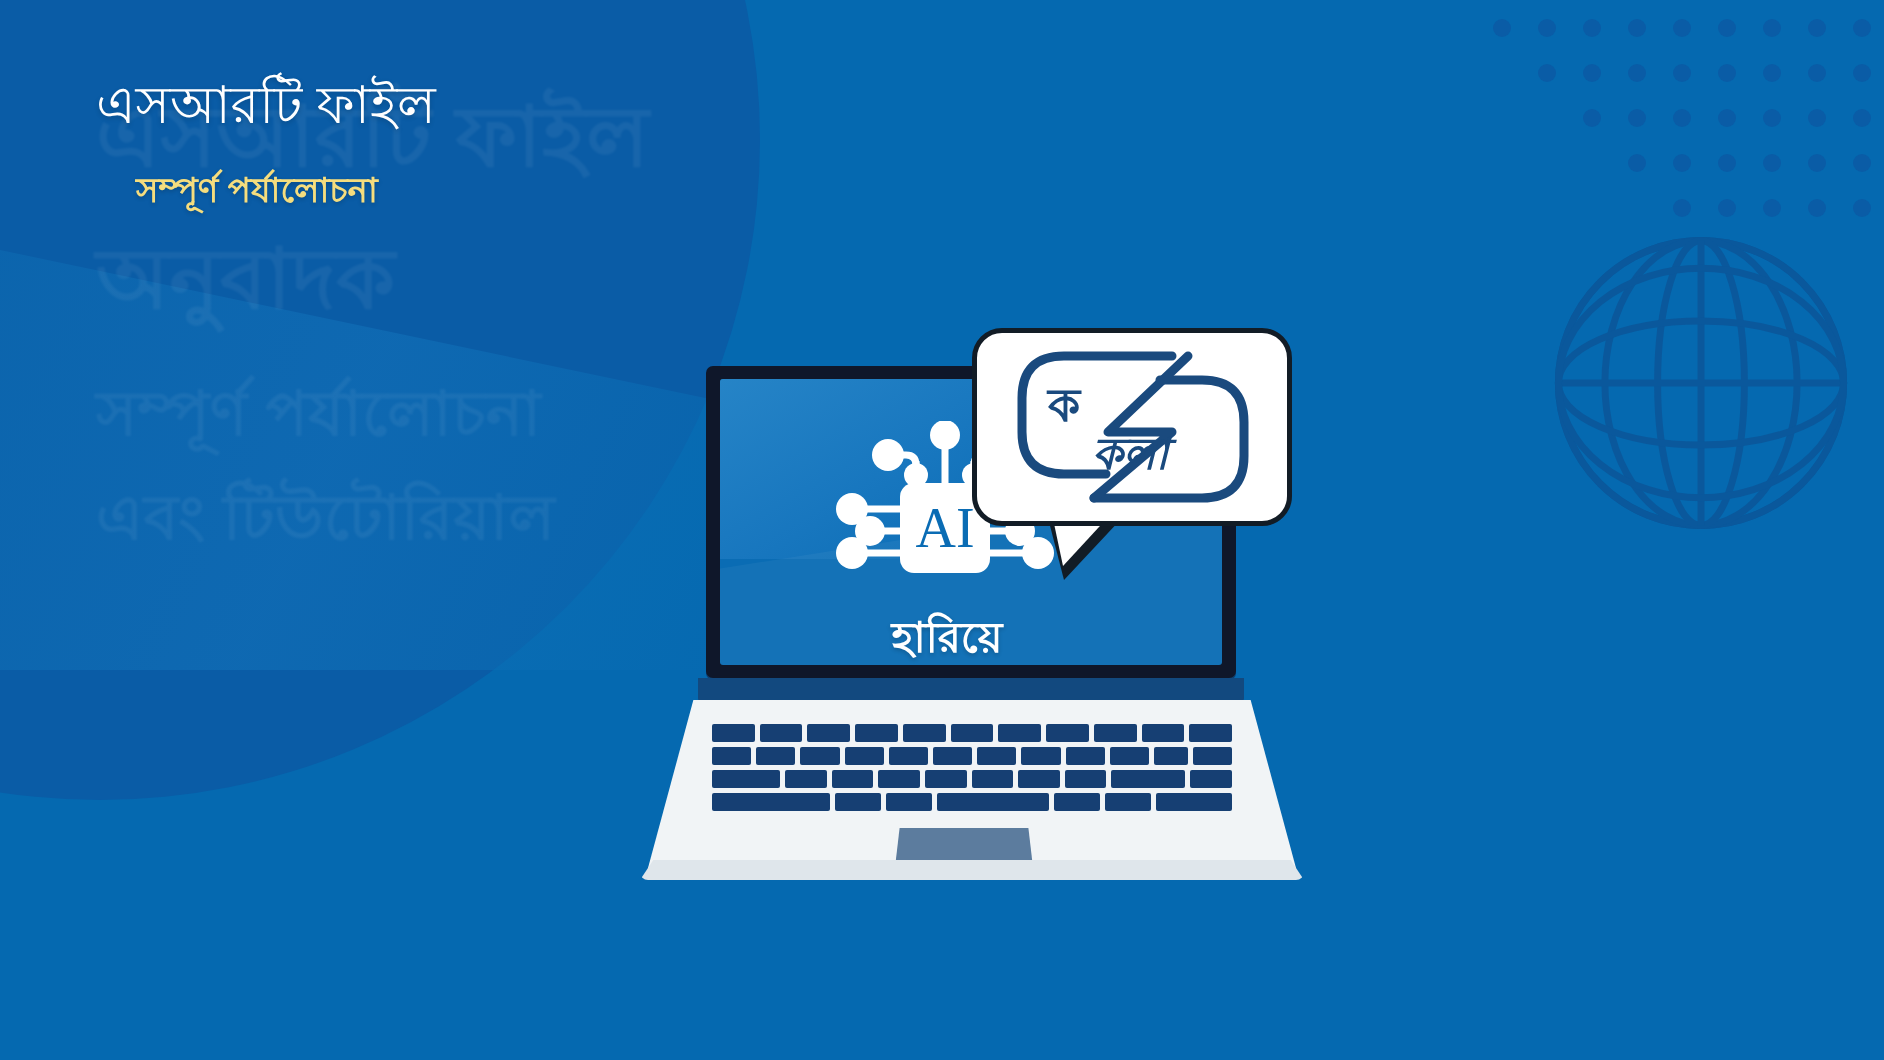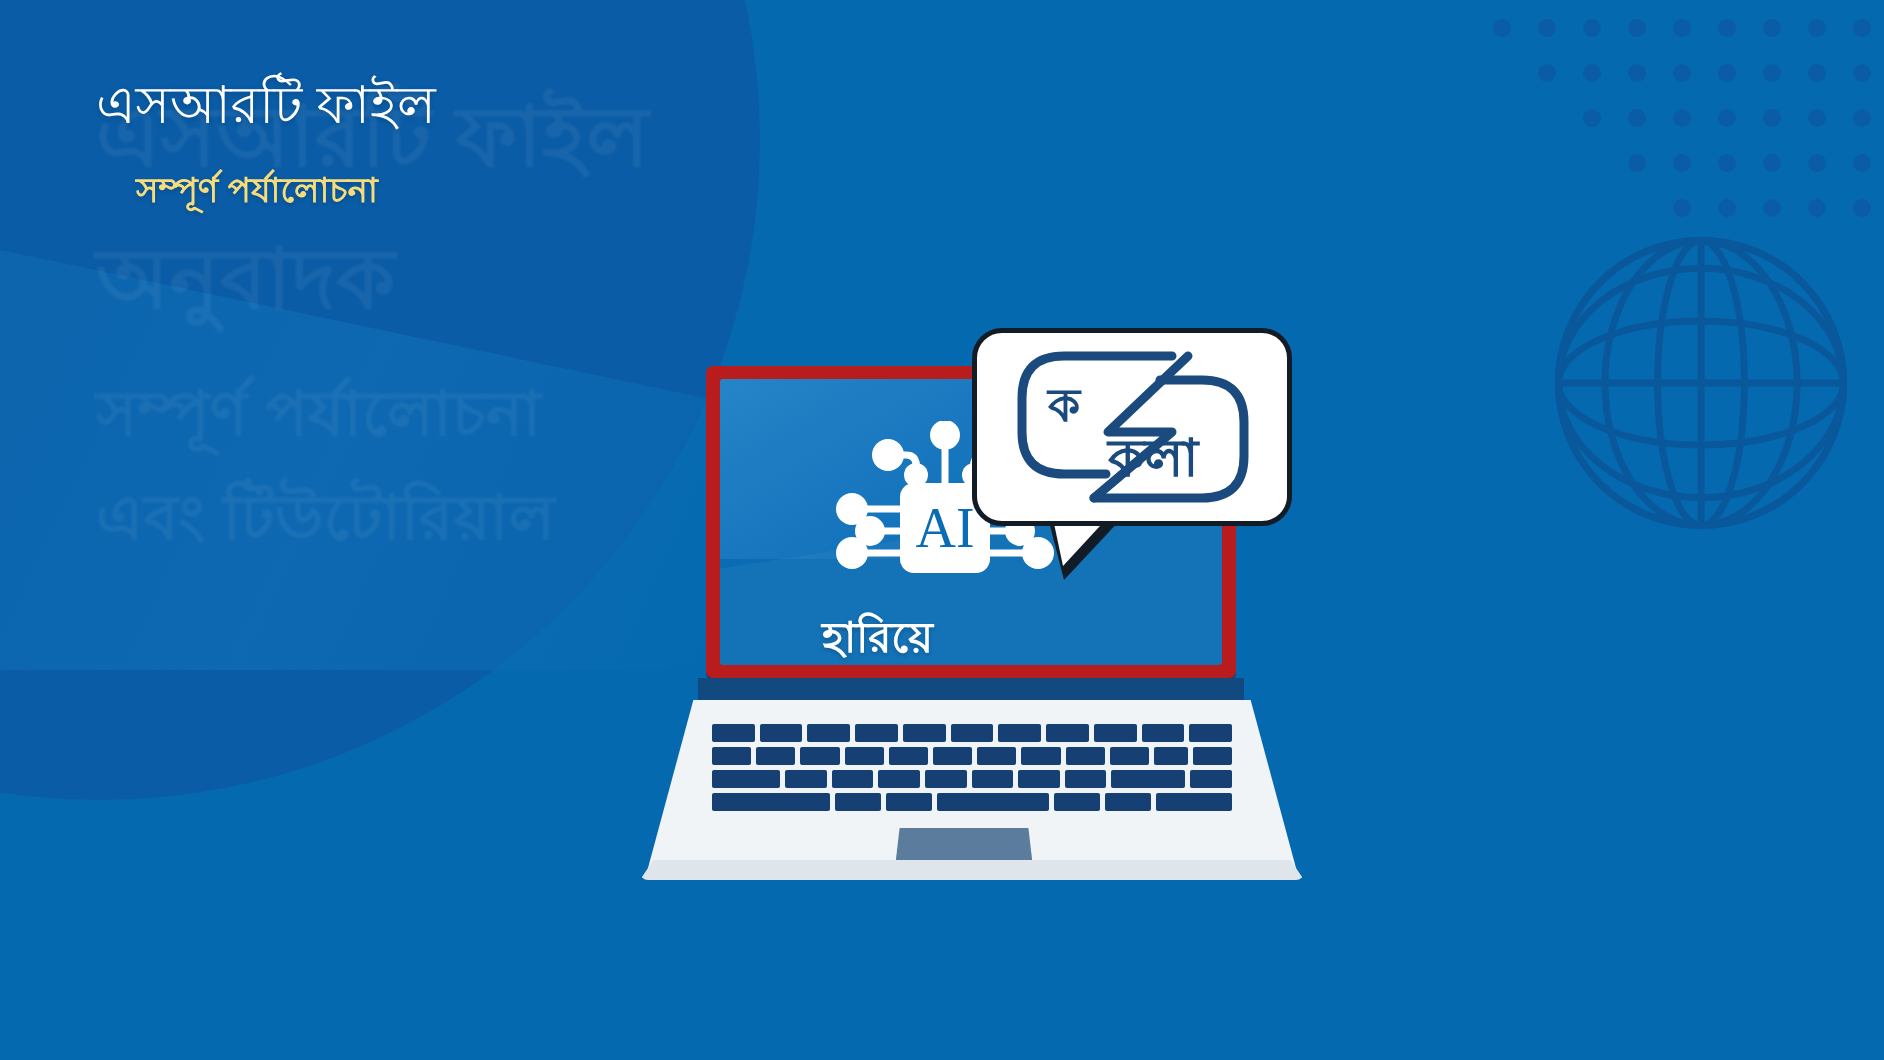--- a/index.html
+++ b/index.html
@@ -75,21 +75,21 @@
     text-shadow:0 2px 4px rgba(0,0,0,.18);
     margin-left:40px;
   }
 
   
   #laptop{ position:absolute; left:640px; top:360px; width:700px; height:700px; }
 
   #lid{
     position:absolute; left:66px; top:6px;
     width:530px; height:312px;
-    background:#b91c1c;
+    background:#0f172a;
     border-radius:7px;
     box-shadow:0 2px 0 #103f70;
   }
   #screen{
     position:absolute; left:14px; top:13px;
     width:502px; height:286px;
     background:#0a6cb4;
     border-radius:3px;
     overflow:hidden;
   }
@@ -140,21 +140,21 @@
     border-radius:5px;
     clip-path:polygon(4% 0, 96% 0, 100% 100%, 0 100%);
   }
 
   
   #chip-wrap{ position:absolute; left:110px; top:42px; width:230px; height:200px; }
   #chip-label{
     position:absolute;
     left:-8px; top:196px;
     width:250px;
-    text-align:left;
+    text-align:center;
     color:#ffffff;
     font-size:42px;
     font-weight:700;
     line-height:1;
     text-shadow:0 2px 4px rgba(0,0,0,.2);
   }
 
   
   #bubble{
     position:absolute; left:972px; top:328px;
@@ -183,21 +183,21 @@
   }
   #bubble-icon{ position:absolute; left:30px; top:18px; width:262px; height:162px; }
   .bub-char{
     position:absolute;
     color:#1a4a7e;
     font-weight:700;
     line-height:1;
     white-space:nowrap;
   }
   #bub-char-a{ left:76px; top:54px;  font-size:46px; }
-  #bub-char-b{ left:136px; top:104px; font-size:52px; }
+  #bub-char-b{ left:120px; top:104px; font-size:44px;font-style:italic; }
 </style>
 </head>
 <body>
 
 <div id="banner">
 
   <div class="bg-layer" id="left-circle"></div>
   <div class="bg-layer" id="left-wedge"></div>
 
   <div class="ghost" id="ghost-1">এসআরটি ফাইল</div>

